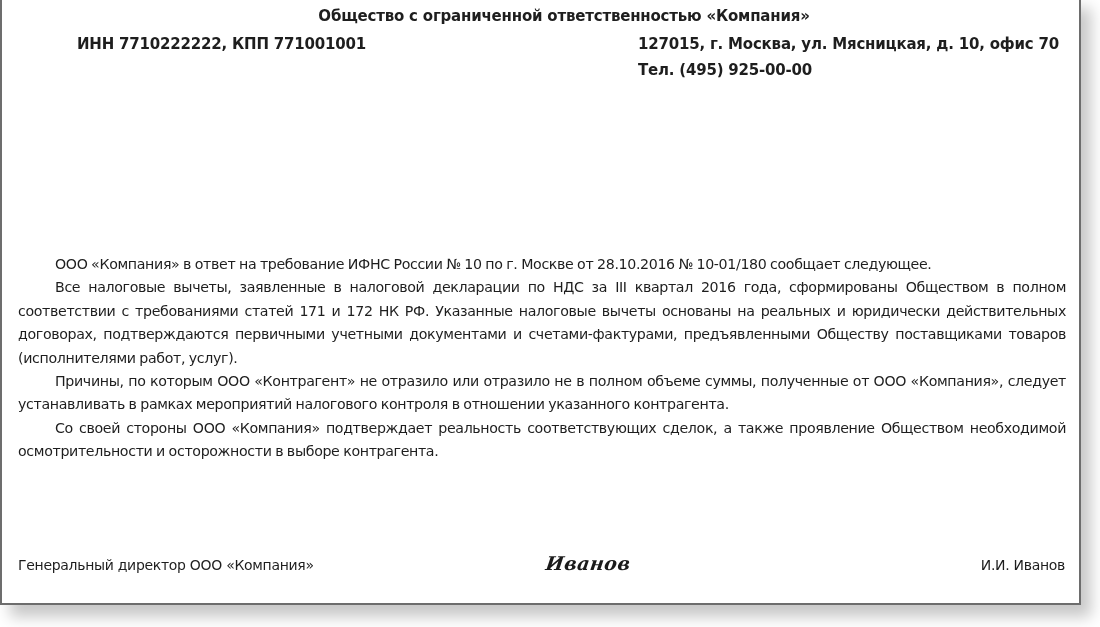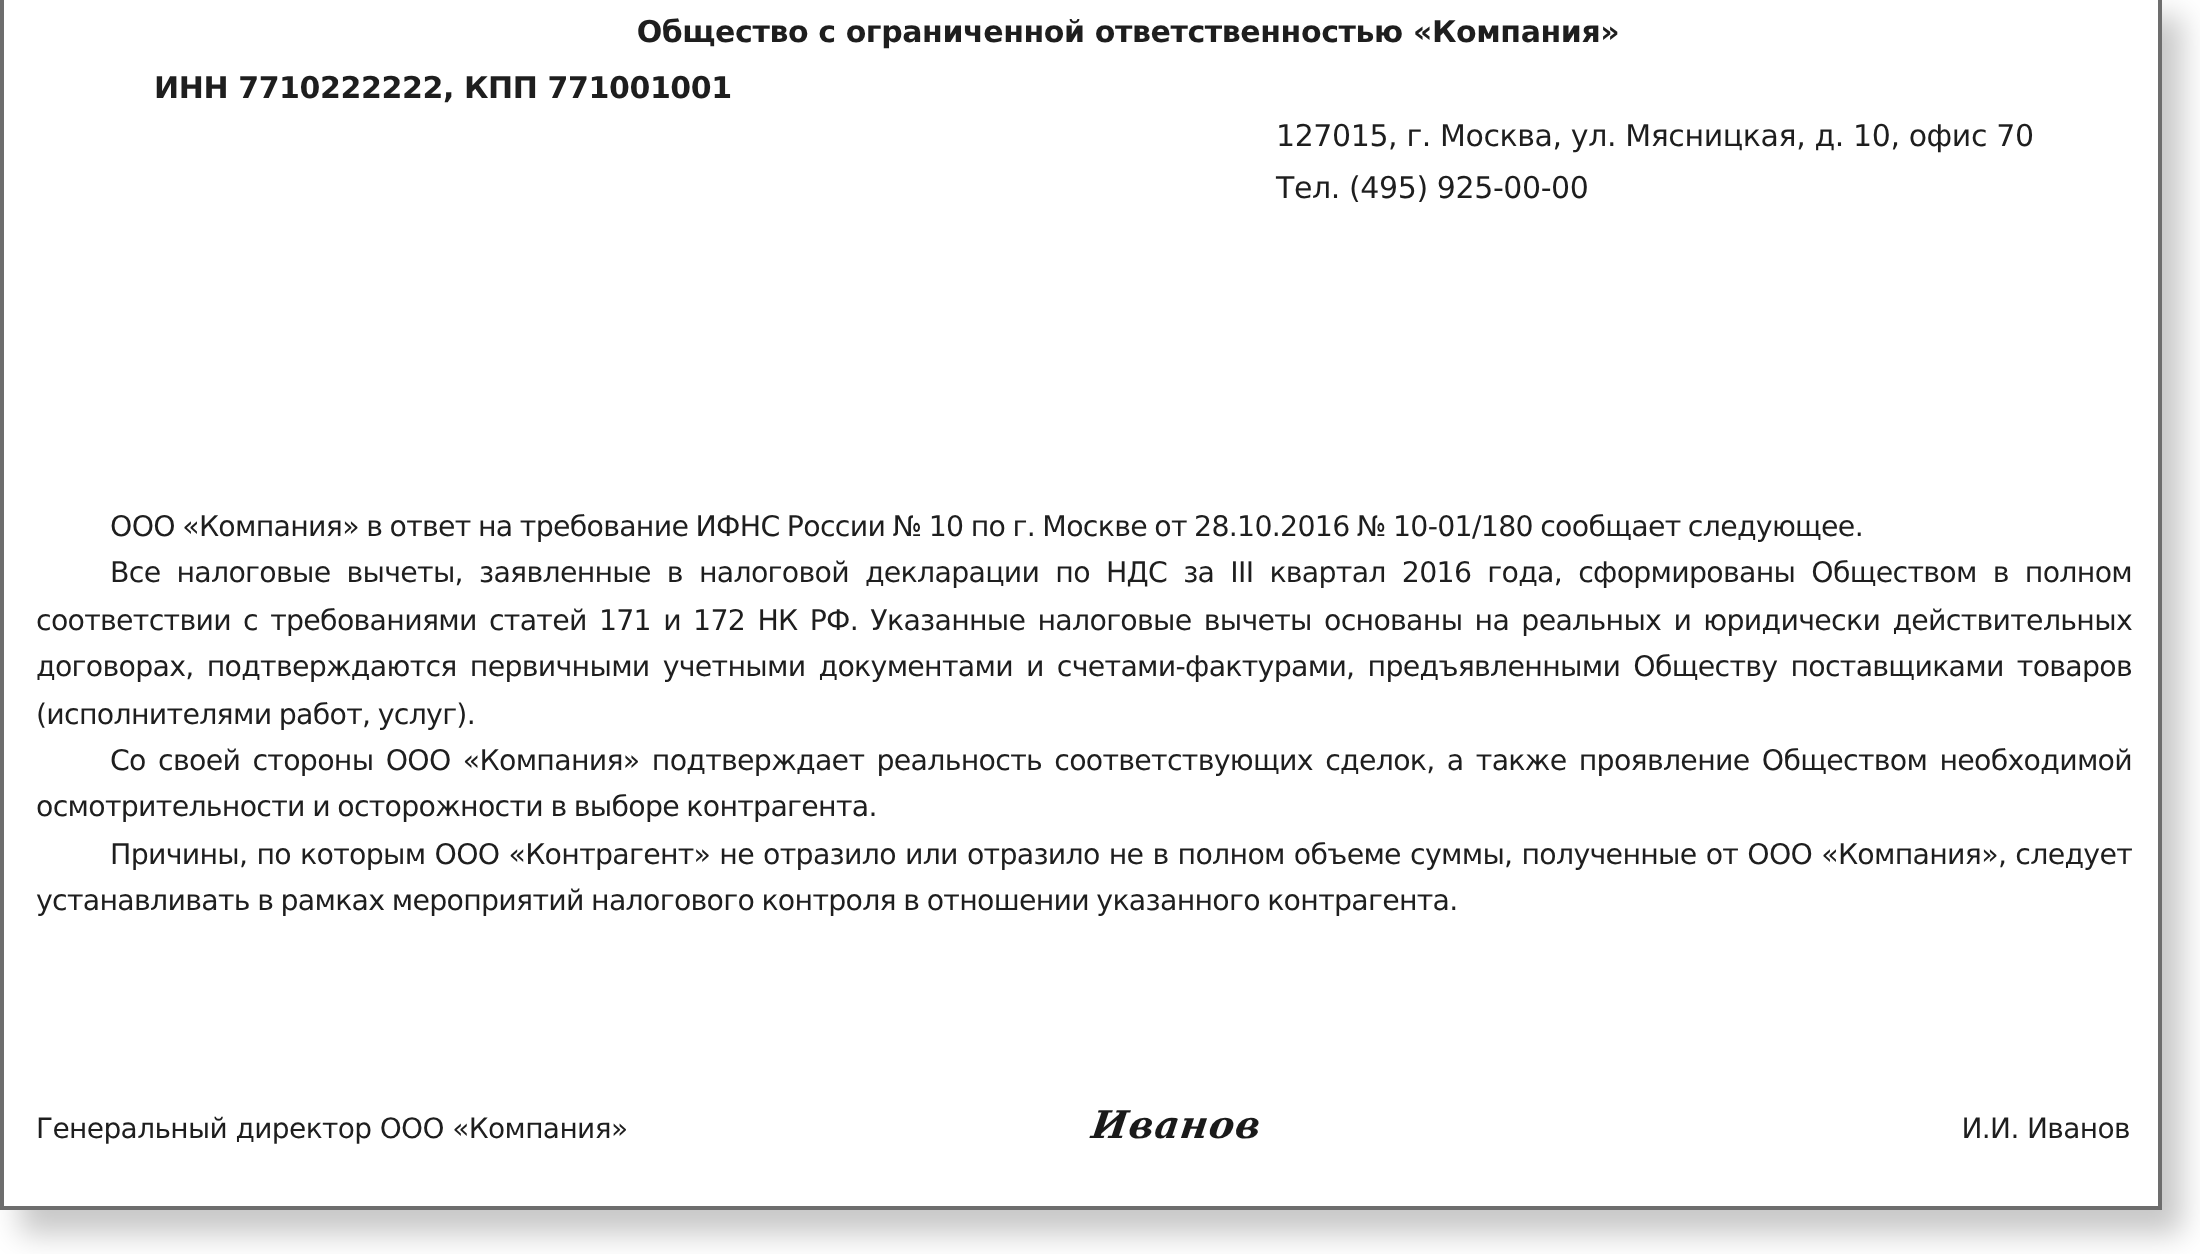--- a/index.html
+++ b/index.html
@@ -40,24 +40,23 @@
       left: 16px; top: 36px;
       font-size: 15px;
       font-weight: bold;
       line-height: 25px;
       letter-spacing: -0.2px;
       margin-left: 12px;
     }
     .req-right {
       left: 589px; top: 36px;
       font-size: 15px;
-      font-weight: normal;
+      font-weight: bold;
       line-height: 25.5px;
       letter-spacing: -0.2px;
-      margin-top: 24px;
     }
     .outgoing {
       left: 16px; top: 163px;
       font-size: 14px;
       letter-spacing: -0.3px;
     }
     .doc-title {
       left: 0; right: 0; top: 205px;
       text-align: center;
       font-size: 15.5px;
@@ -121,22 +120,22 @@
   <div class="abs req-right">
     <div>127015, г. Москва, ул. Мясницкая, д. 10, офис 70</div>
     <div>Тел. (495) 925-00-00</div>
   </div>
 
 
 
   <div class="body-text">
     <p>ООО «Компания» в ответ на требование ИФНС России № 10 по г. Москве от 28.10.2016 № 10-01/180 сообщает следующее.</p>
     <p>Все налоговые вычеты, заявленные в налоговой декларации по НДС за III квартал 2016 года, сформированы Обще­ством в полном соответствии с требованиями статей 171 и 172 НК РФ. Указанные налоговые вычеты основаны на реаль­ных и юридически действительных договорах, подтверждаются первичными учетными документами и счетами-фактура­ми, предъявленными Обществу поставщиками товаров (исполнителями работ, услуг).</p>
+    <p>Причины, по которым ООО «Контрагент» не отразило или отразило не в полном объеме суммы, полученные от ООО «Компания», следует устанавливать в рамках мероприятий налогового контроля в отношении указанного контр­агента.</p>
     <p>Со своей стороны ООО «Компания» подтверждает реальность соответствующих сделок, а также проявление Обще­ством необходимой осмотрительности и осторожности в выборе контрагента.</p>
-    <p>Причины, по которым ООО «Контрагент» не отразило или отразило не в полном объеме суммы, полученные от ООО «Компания», следует устанавливать в рамках мероприятий налогового контроля в отношении указанного контр­агента.</p>
   </div>
 
   <div class="sig-row">
     <span class="sig-position">Генеральный директор ООО «Компания»</span>
     <span class="sig-signature">Иванов</span>
     <span class="sig-name">И.И. Иванов</span>
   </div>
 
 </div>
 

